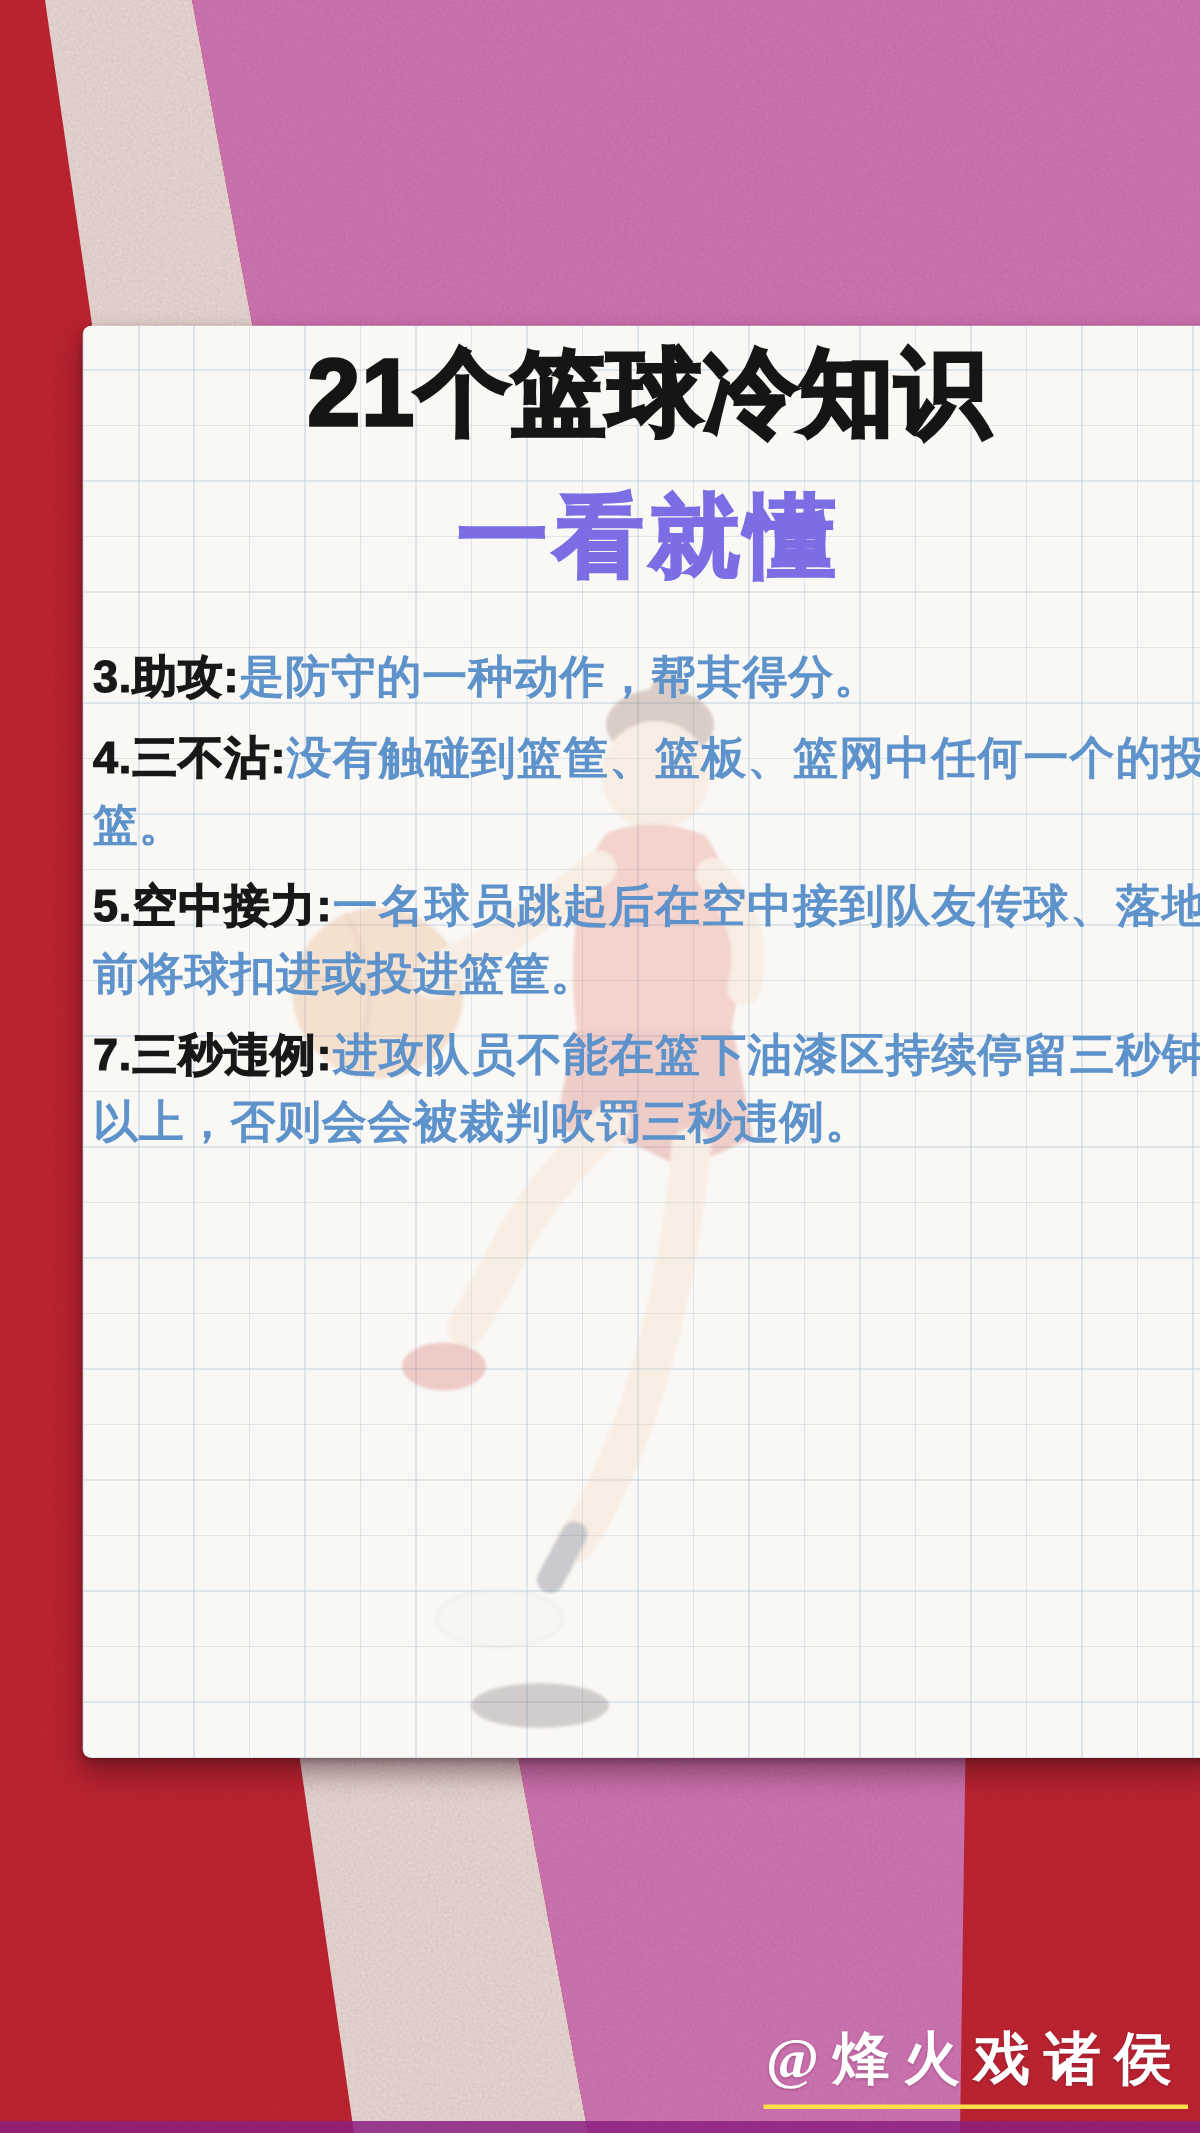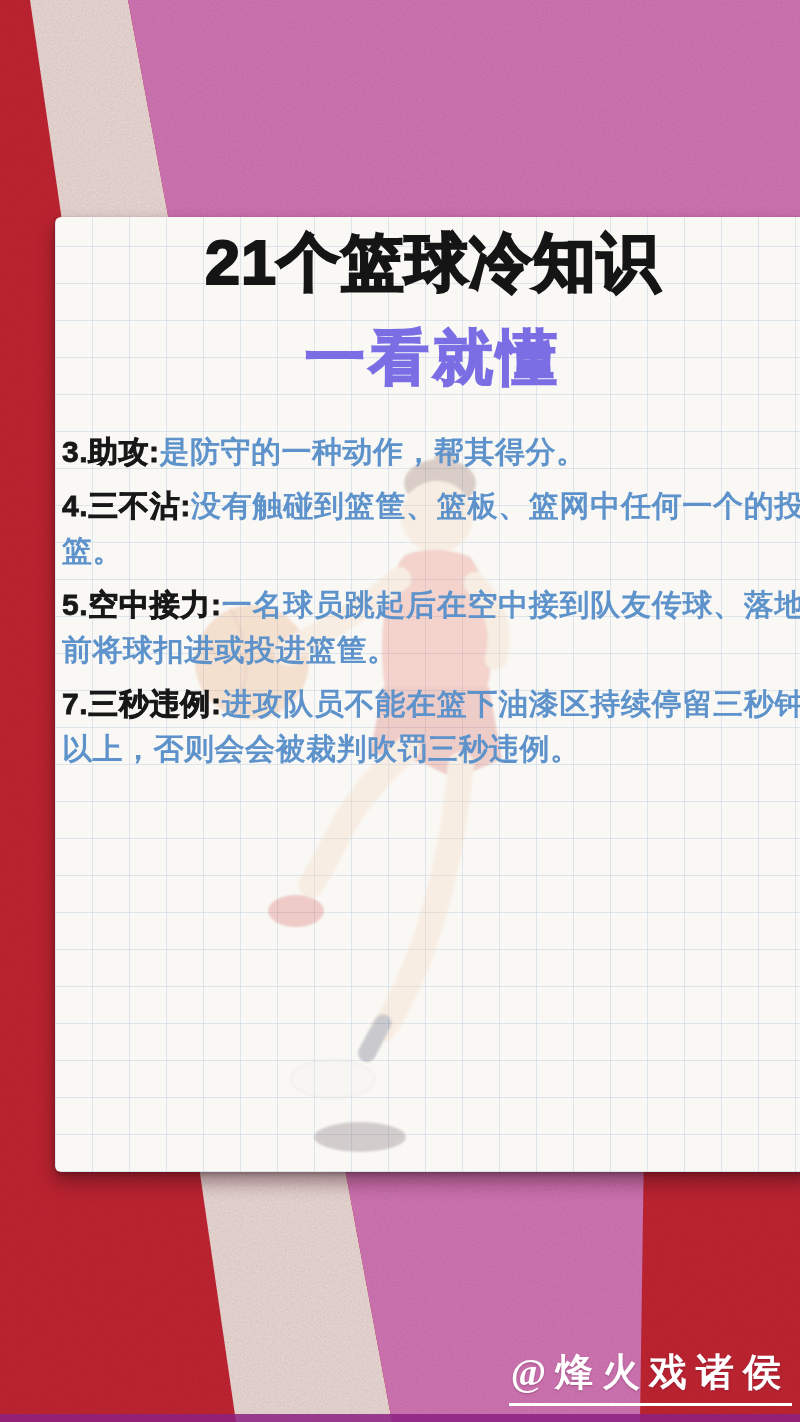--- a/index.html
+++ b/index.html
@@ -36,21 +36,21 @@
   
   .facts{margin:36px 6px 0 7px;}
   .fact{font-size:30px;line-height:45px;margin:0 0 9px 0;letter-spacing:.5px;text-align:justify;}
   .fact .lbl{font-weight:800;color:#181818;-webkit-text-stroke:.8px #181818;}
   .fact .txt{color:#5d92cb;font-weight:600;}
   
   .watermark{
     position:absolute;right:8px;bottom:16px;z-index:3;
     font-family:"Liberation Serif","DejaVu Serif",serif;
     font-size:38px;font-weight:700;color:#ffffff;letter-spacing:9px;
-    padding:0 2px 5px 2px;border-bottom:3px solid #ffffff;
+    padding:0 2px 5px 2px;border-bottom:3px solid #fde047;
     text-shadow:0 1px 2px rgba(90,20,60,.35);
   }
 </style>
 </head>
 <body>
 
 <div id="stage">
 
   <svg id="bg-svg" viewBox="0 0 800 1422" xmlns="http://www.w3.org/2000/svg">
     <defs>

